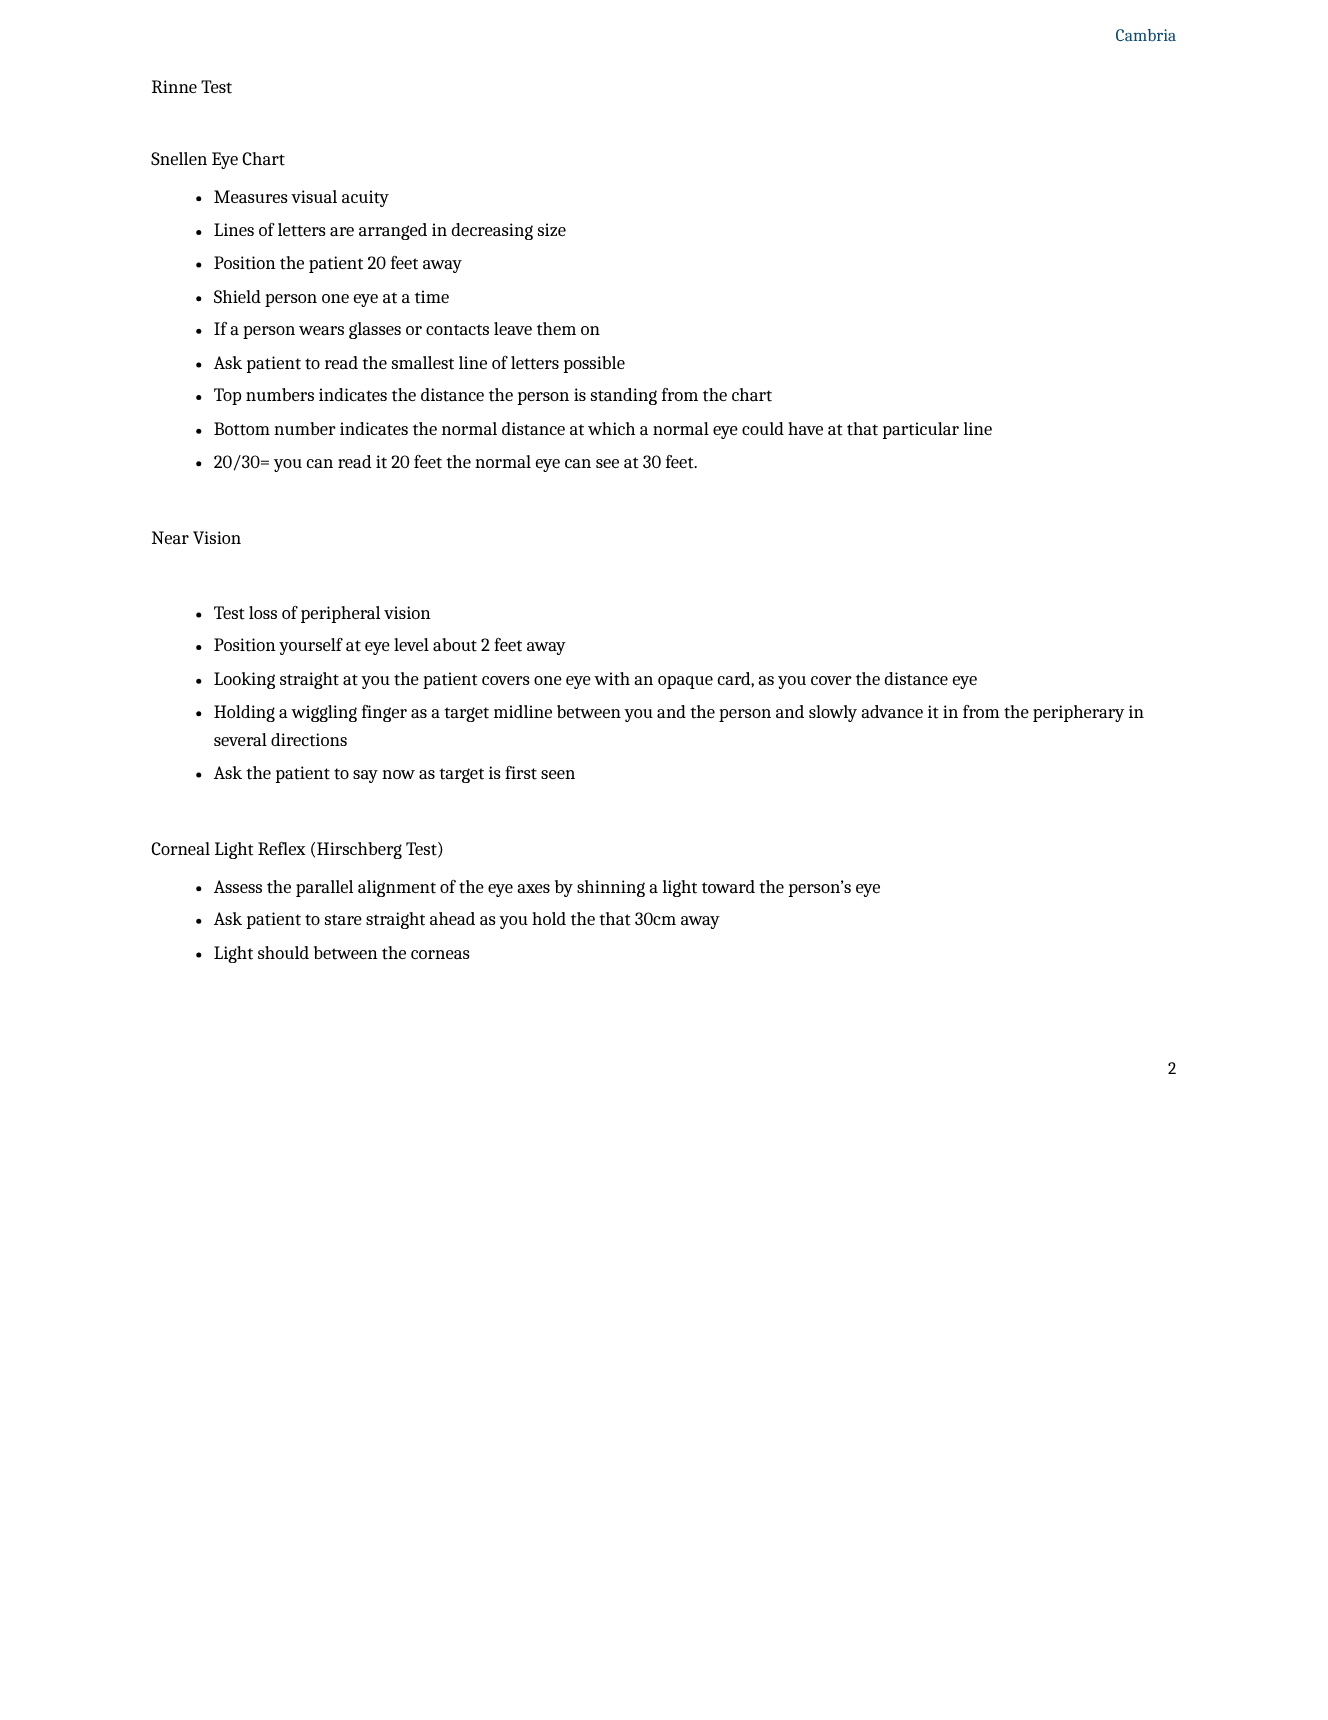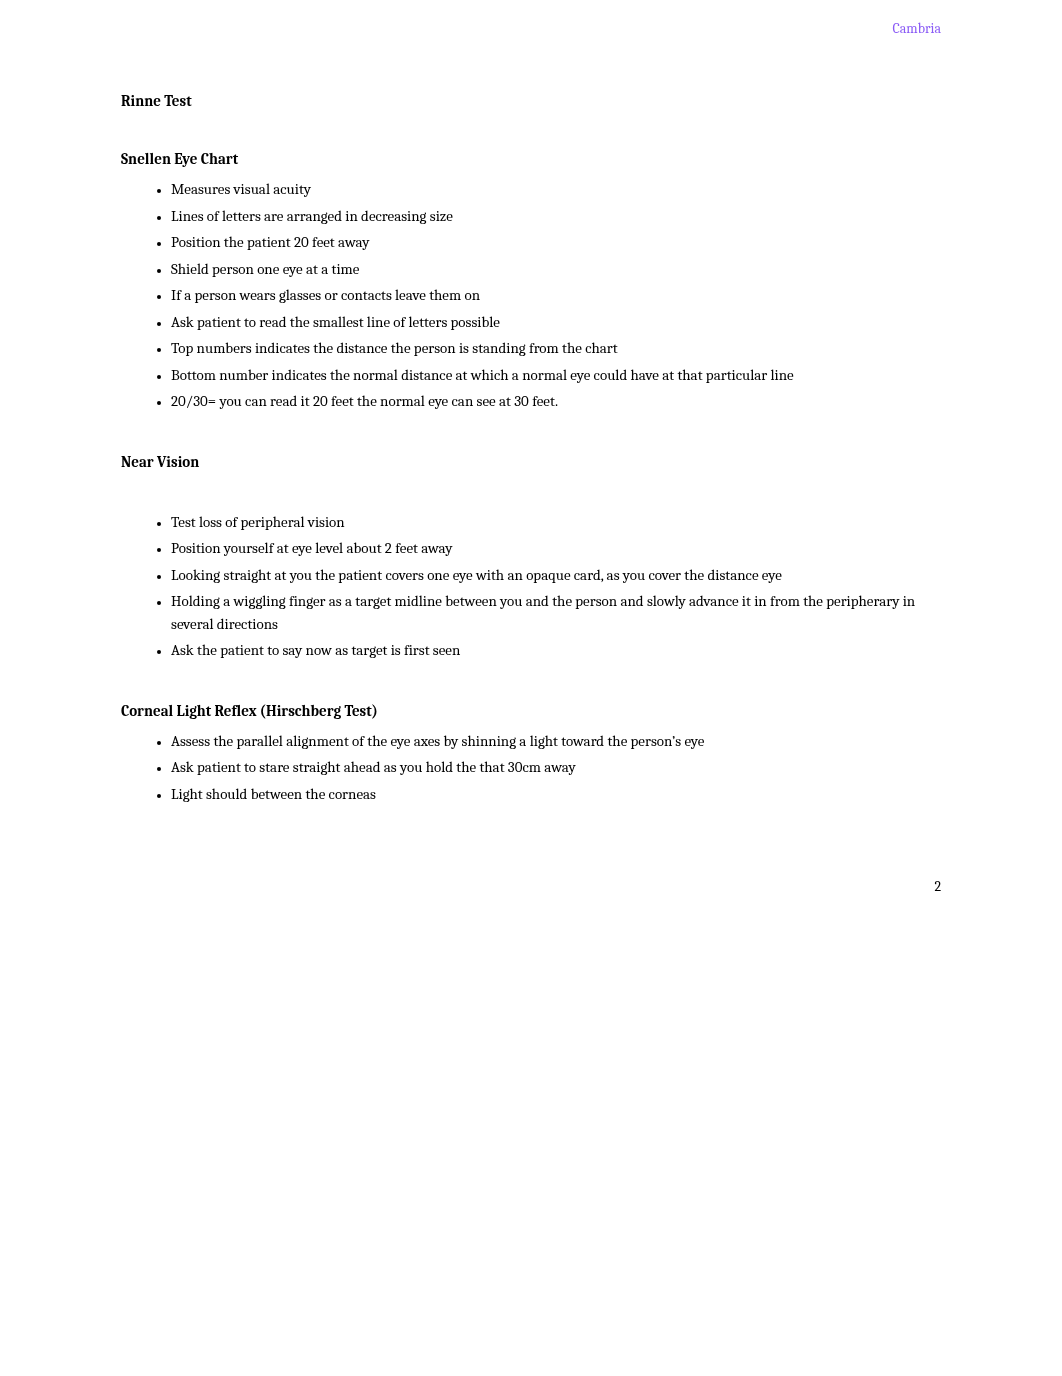--- a/index.html
+++ b/index.html
@@ -23,41 +23,40 @@
       padding: 60px 0 80px 0;
       position: relative;
     }
 
     .font-label {
       position: absolute;
       top: 20px;
       right: 0;
       font-family: 'Cambria', Georgia, serif;
       font-size: 14px;
-      color: #8b5cf6;
+      color: #0c4a6e;
     }
 
     .page-number {
       position: absolute;
       bottom: 30px;
       right: 0;
       font-family: 'Cambria', Georgia, serif;
       font-size: 14px;
       color: #000;
     }
 
     .section {
       margin-bottom: 40px;
     }
 
     .section-title {
-      font-weight: bold;
+      font-weight: normal;
       font-size: 15px;
       margin-bottom: 10px;
-      margin-top: 32px;
     }
 
     ul {
       list-style-type: disc;
       padding-left: 50px;
     }
 
     ul li {
       margin-bottom: 4px;
       line-height: 1.5;

